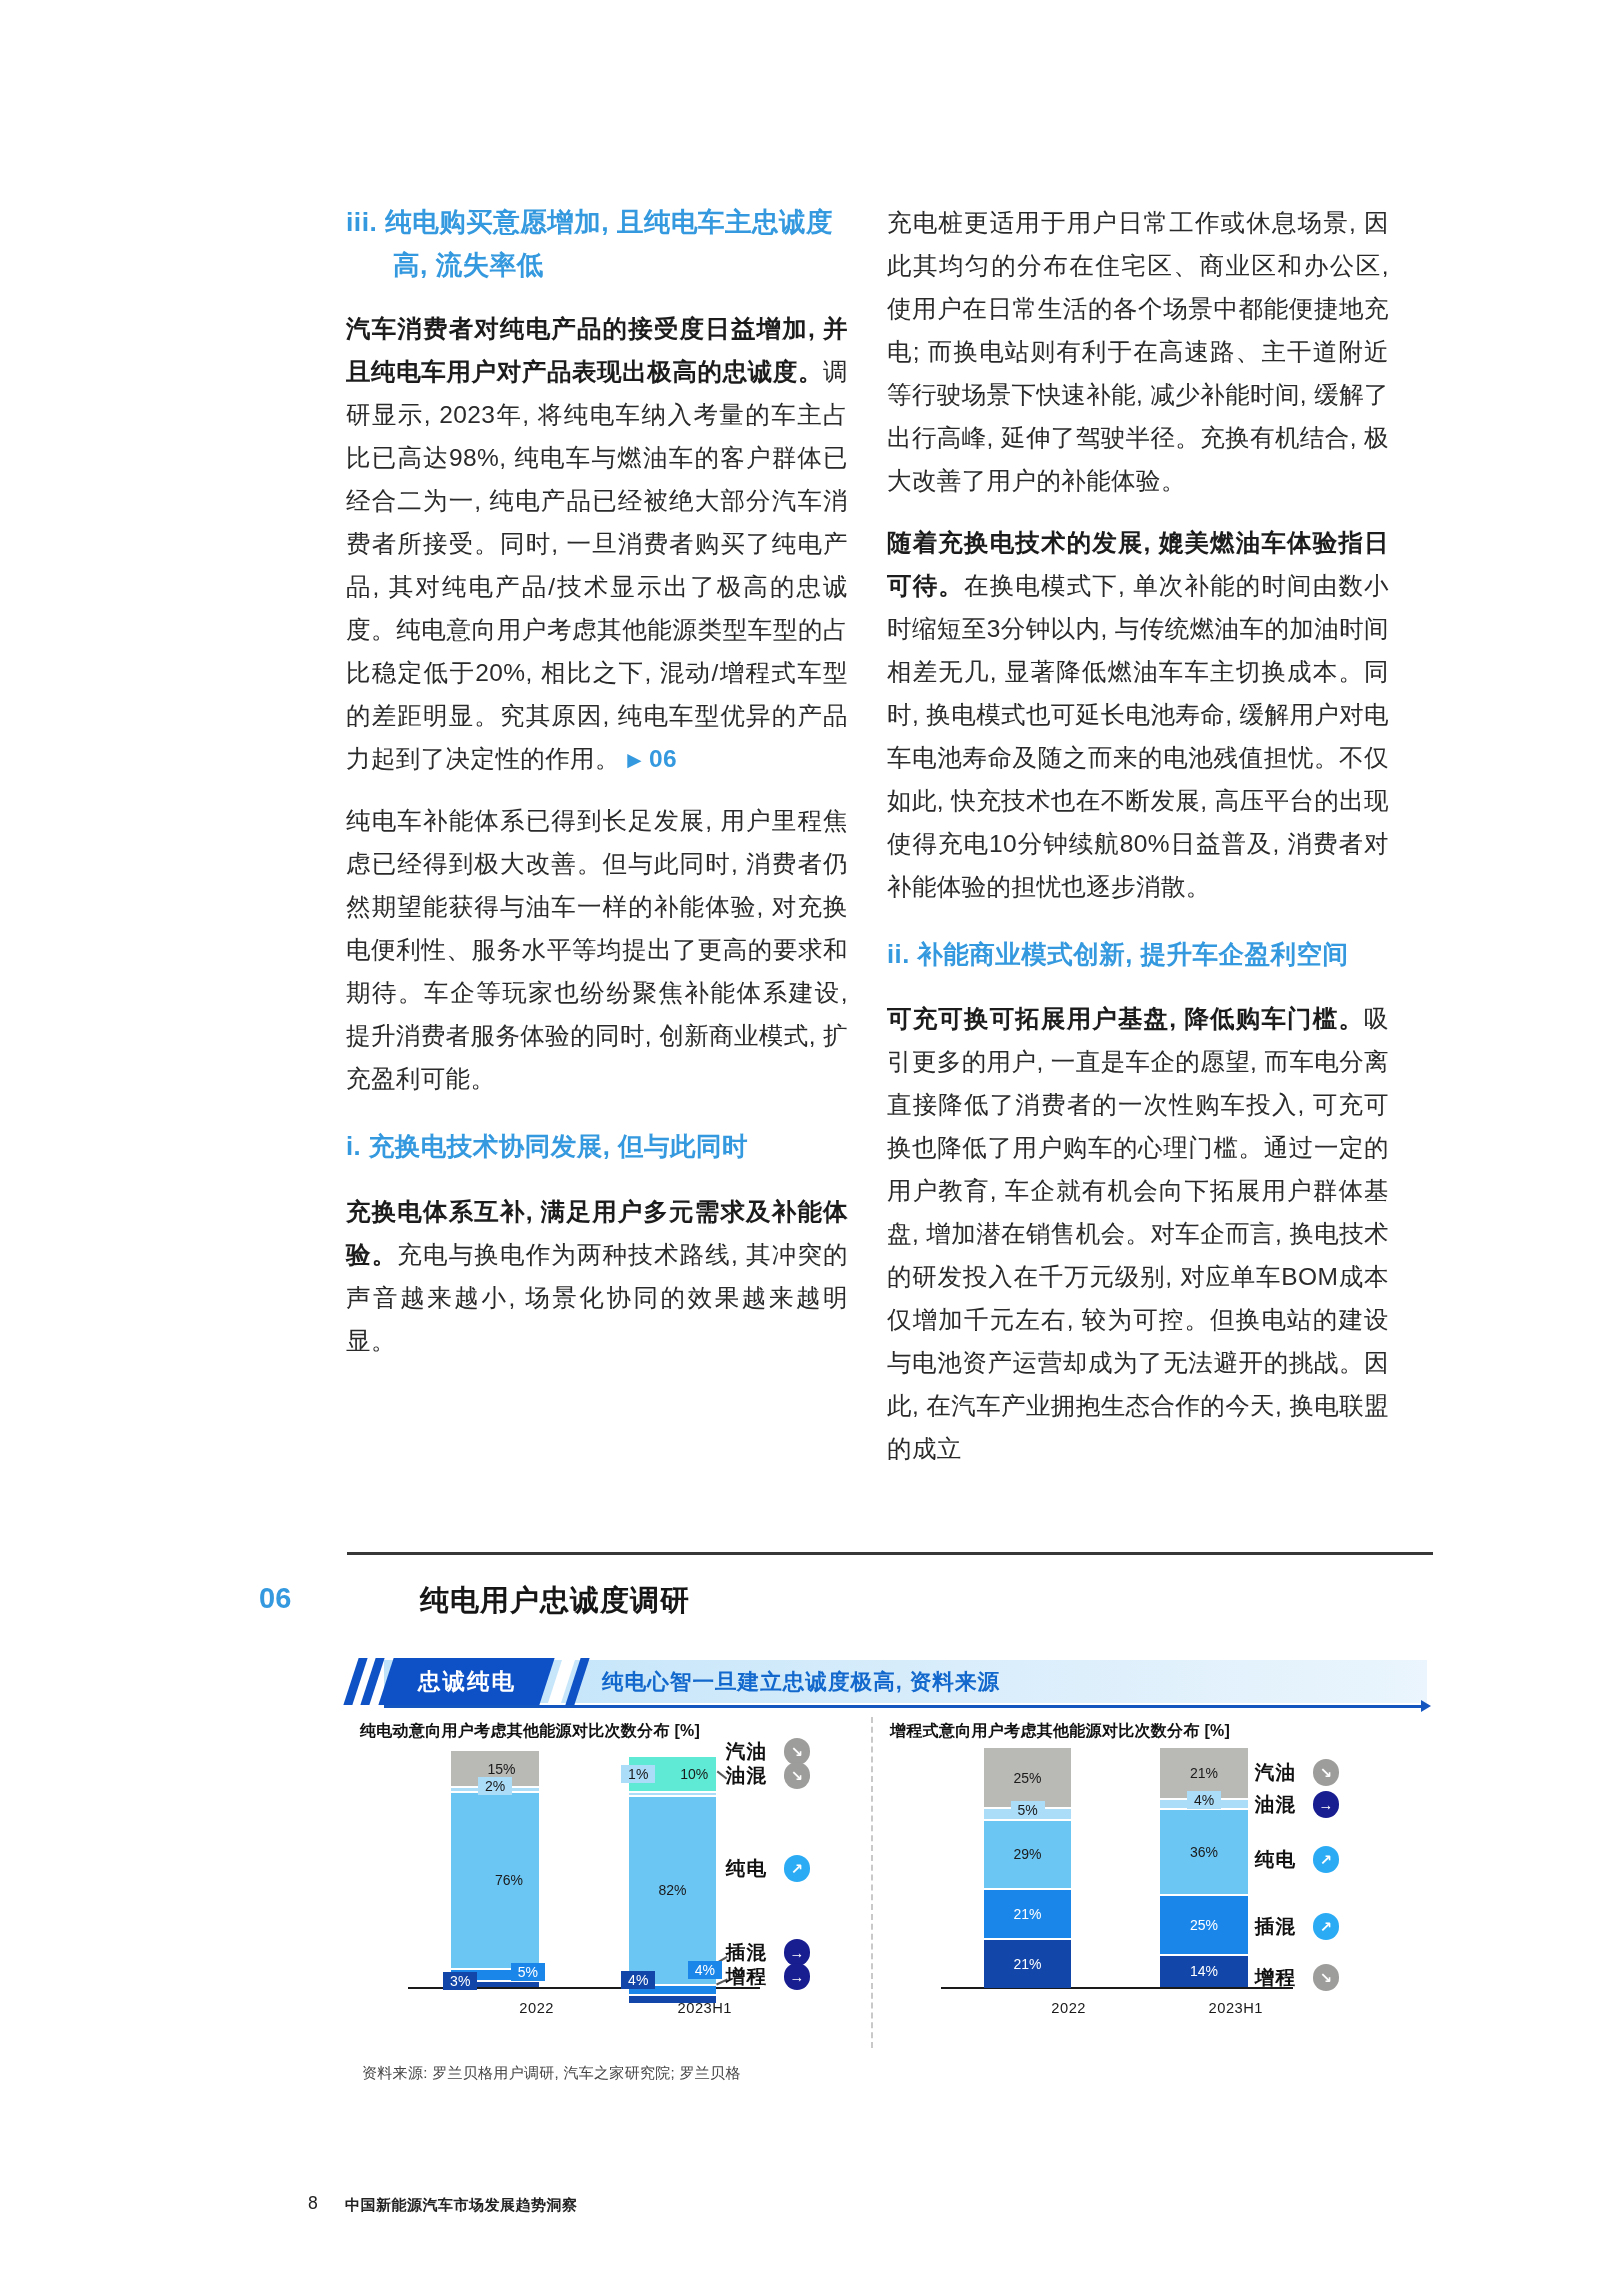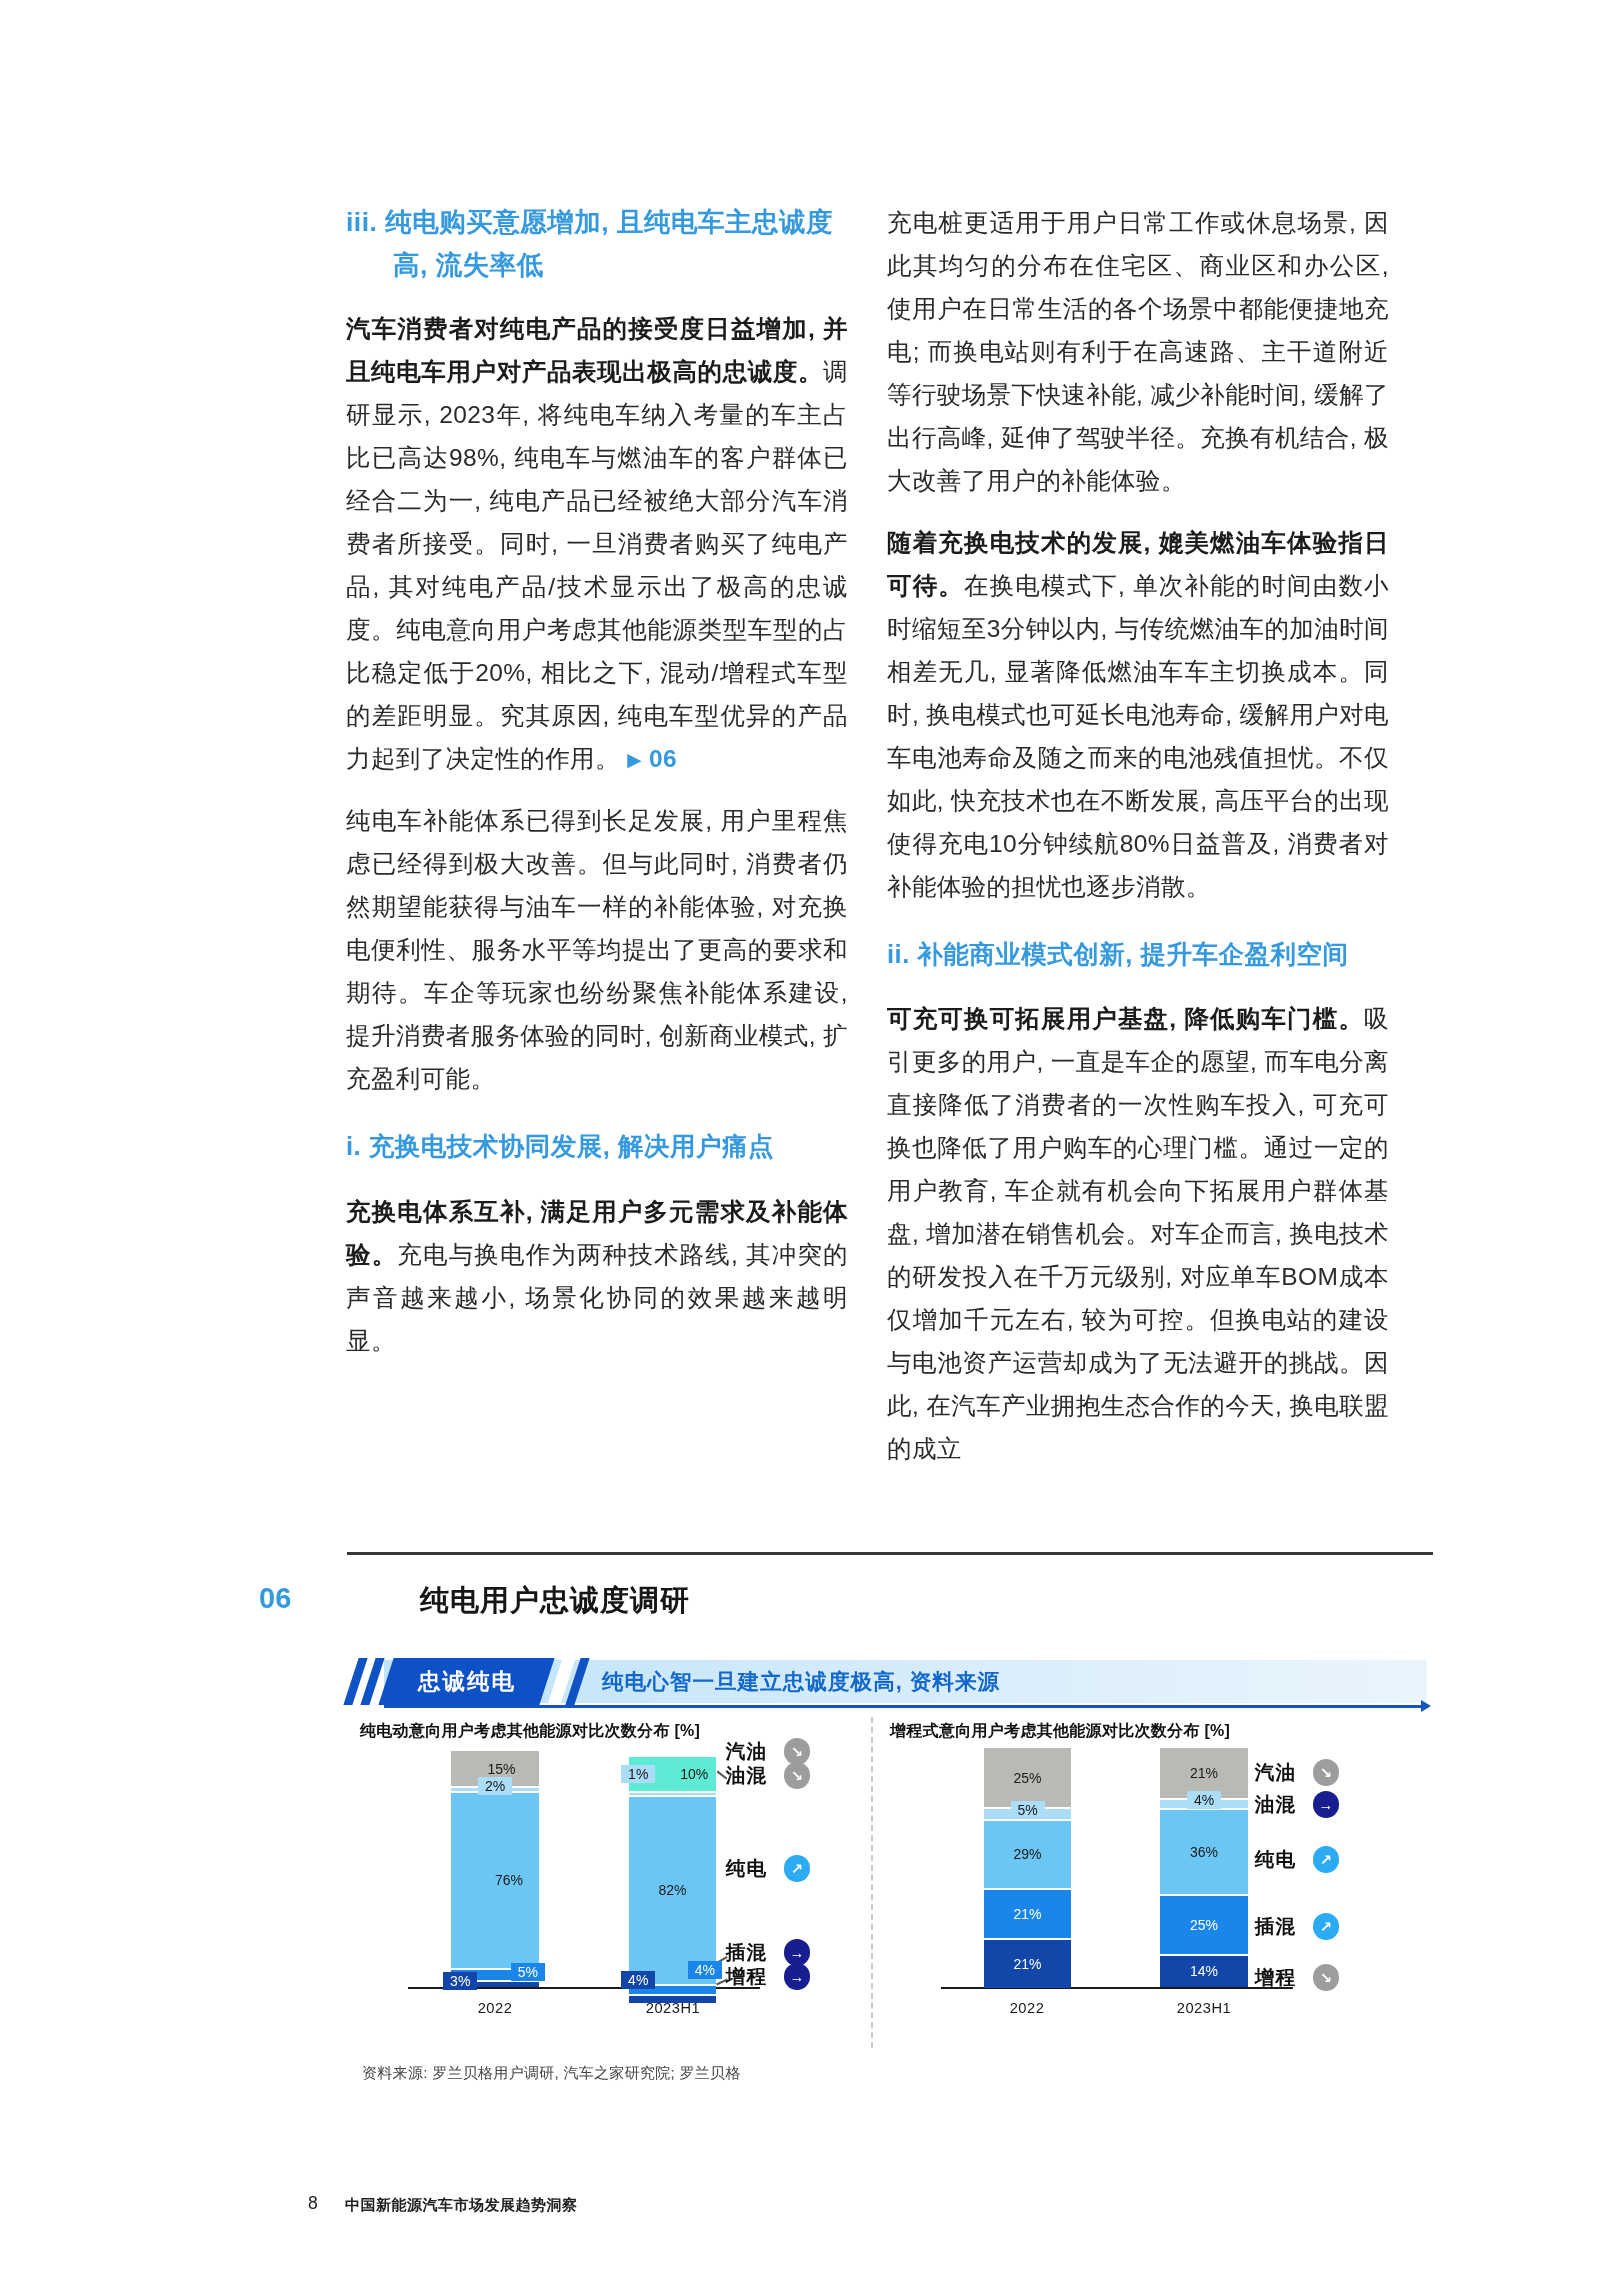--- a/index.html
+++ b/index.html
@@ -30,21 +30,21 @@
          display:flex;align-items:center;justify-content:center;}
   .badge span{transform:skewX(18deg);color:#fff;font-weight:bold;font-size:22.5px;letter-spacing:2px;}
   .bannertext{left:602px;top:1660px;height:43px;display:flex;align-items:center;
               color:#1268cc;font-weight:bold;font-size:21.6px;letter-spacing:1px;}
   .underline{left:384px;top:1705px;width:1037px;height:2.9px;background:#1456c0;}
   .uarrow{left:1421px;top:1700px;width:0;height:0;border-left:10.8px solid #1456c0;
           border-top:6.9px solid transparent;border-bottom:6.9px solid transparent;}
   .charttitle{top:1721px;font-size:16px;font-weight:bold;color:#111;letter-spacing:0.3px;}
   .divider{left:871px;top:1717px;height:331px;width:0;border-left:2px dashed #c9c9c9;}
   .axis{top:1987px;height:2px;background:#1a1a1a;}
-  .xlab{top:2000px;width:118px;text-align:center;font-size:14.7px;color:#1a1a1a;letter-spacing:0.5px;}
+  .xlab{top:2000px;width:118px;text-align:right;font-size:14.7px;color:#1a1a1a;letter-spacing:0.5px;}
   .bar{position:absolute;}
   .seg{width:100%;box-sizing:border-box;display:flex;align-items:center;font-size:14px;}
   .seg.sep{border-top:2px solid #ffffff;}
   .seg .v{width:100%;}
   .vbadge{position:absolute;z-index:3;font-size:14px;padding:1px 6.9px;white-space:nowrap;}
   .legendrow{position:absolute;display:flex;align-items:center;}
   .legendrow .lab{font-size:19.6px;font-weight:bold;color:#111;width:76px;text-align:right;letter-spacing:1px;}
   .legendrow .circ{width:26.5px;height:26.5px;border-radius:50%;margin-left:16.7px;display:flex;
                    align-items:center;justify-content:center;color:#fff;font-size:14.7px;font-weight:bold;}
   .conn{position:absolute;height:2px;background:#555;}
@@ -54,21 +54,21 @@
 </style>
 </head>
 <body>
 
 <div class="page">
 
   <section class="col" style="left:346px;top:201px;">
     <h3 class="h-iii"><span>iii.</span> <span>纯电购买意愿增加, 且纯电车主忠诚度高, 流失率低</span></h3>
     <p class="body"><b>汽车消费者对纯电产品的接受度日益增加, 并且纯电车用户对产品表现出极高的忠诚度。</b><span>调研显示, 2023年, 将纯电车纳入考量的车主占比已高达98%, 纯电车与燃油车的客户群体已经合二为一, 纯电产品已经被绝大部分汽车消费者所接受。同时, 一旦消费者购买了纯电产品, 其对纯电产品/技术显示出了极高的忠诚度。纯电意向用户考虑其他能源类型车型的占比稳定低于20%, 相比之下, 混动/增程式车型的差距明显。究其原因, 纯电车型优异的产品力起到了决定性的作用。</span> <span class="figref"><span class="tri">▶</span> <span>06</span></span></p>
     <p class="body">纯电车补能体系已得到长足发展, 用户里程焦虑已经得到极大改善。但与此同时, 消费者仍然期望能获得与油车一样的补能体验, 对充换电便利性、服务水平等均提出了更高的要求和期待。车企等玩家也纷纷聚焦补能体系建设, 提升消费者服务体验的同时, 创新商业模式, 扩充盈利可能。</p>
-    <h4 class="h-sub">i. 充换电技术协同发展, 解决用户痛点</h4>
+    <h4 class="h-sub">i. 充换电技术协同发展, 但与此同时</h4>
     <p class="body"><b>充换电体系互补, 满足用户多元需求及补能体验。</b><span>充电与换电作为两种技术路线, 其冲突的声音越来越小, 场景化协同的效果越来越明显。</span></p>
   </section>
 
   <section class="col" style="left:887px;top:201px;">
     <p class="body">充电桩更适用于用户日常工作或休息场景, 因此其均匀的分布在住宅区、商业区和办公区, 使用户在日常生活的各个场景中都能便捷地充电; 而换电站则有利于在高速路、主干道附近等行驶场景下快速补能, 减少补能时间, 缓解了出行高峰, 延伸了驾驶半径。充换有机结合, 极大改善了用户的补能体验。</p>
     <p class="body"><b>随着充换电技术的发展, 媲美燃油车体验指日可待。</b><span>在换电模式下, 单次补能的时间由数小时缩短至3分钟以内, 与传统燃油车的加油时间相差无几, 显著降低燃油车车主切换成本。同时, 换电模式也可延长电池寿命, 缓解用户对电车电池寿命及随之而来的电池残值担忧。不仅如此, 快充技术也在不断发展, 高压平台的出现使得充电10分钟续航80%日益普及, 消费者对补能体验的担忧也逐步消散。</span></p>
     <h4 class="h-sub">ii. 补能商业模式创新, 提升车企盈利空间</h4>
     <p class="body"><b>可充可换可拓展用户基盘, 降低购车门槛。</b><span>吸引更多的用户, 一直是车企的愿望, 而车电分离直接降低了消费者的一次性购车投入, 可充可换也降低了用户购车的心理门槛。通过一定的用户教育, 车企就有机会向下拓展用户群体基盘, 增加潜在销售机会。对车企而言, 换电技术的研发投入在千万元级别, 对应单车BOM成本仅增加千元左右, 较为可控。但换电站的建设与电池资产运营却成为了无法避开的挑战。因此, 在汽车产业拥抱生态合作的今天, 换电联盟的成立</span></p>
   </section>
 

